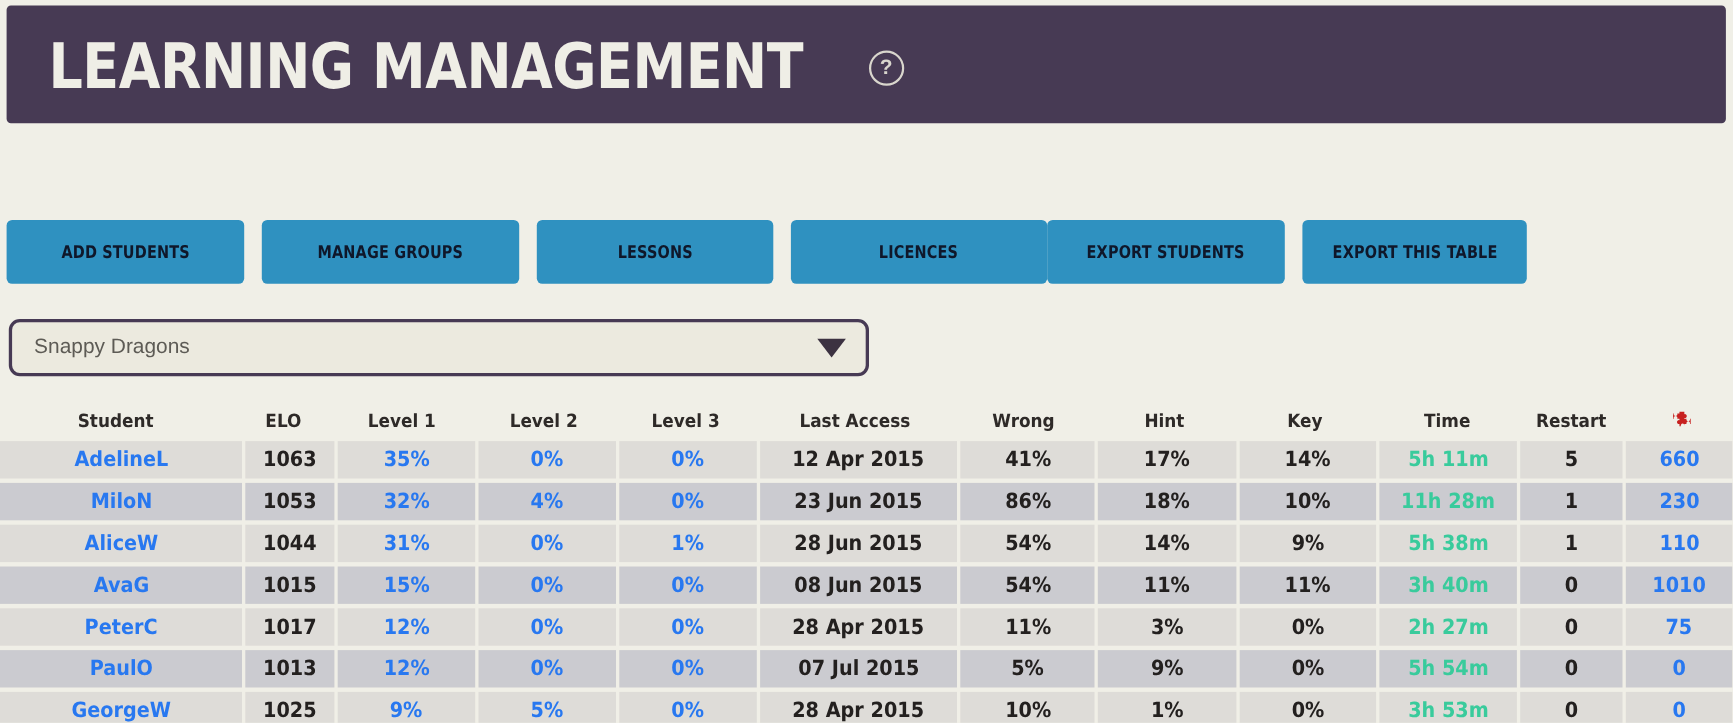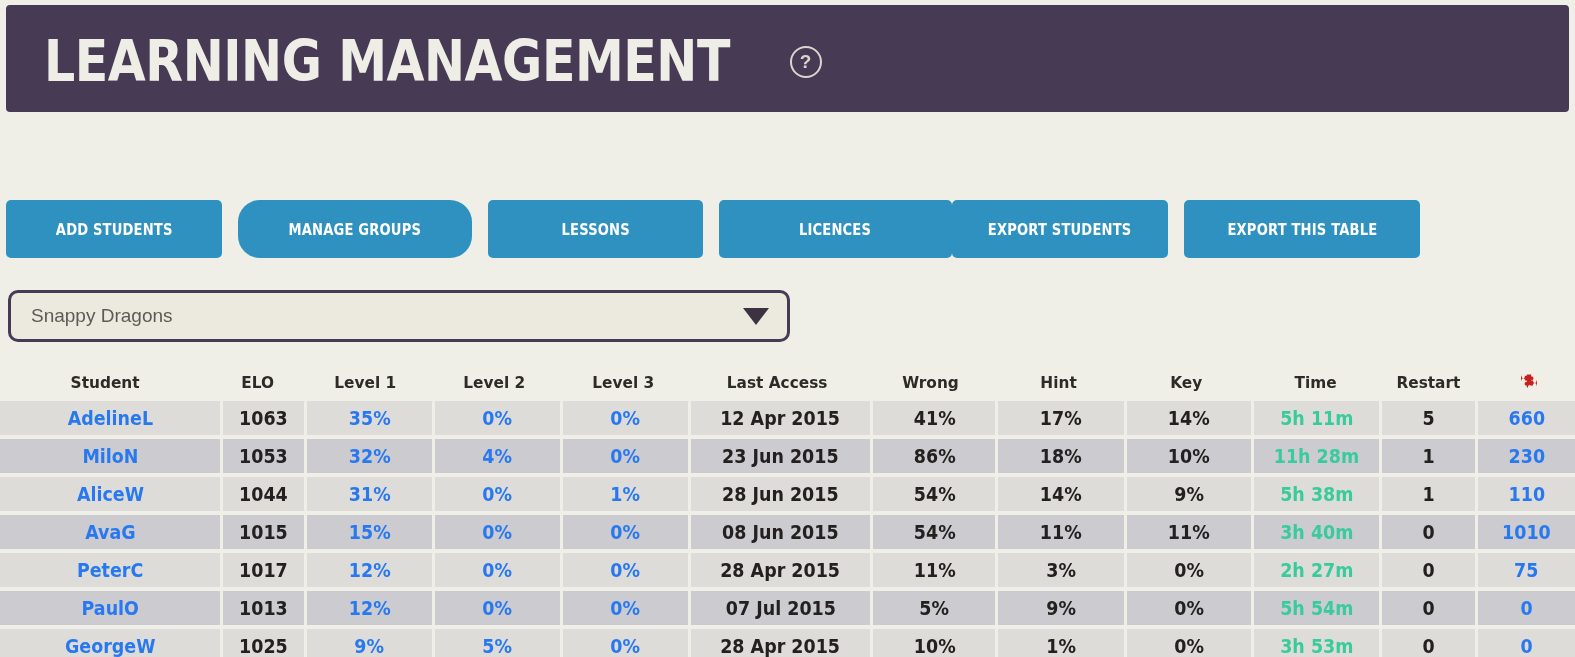--- a/index.html
+++ b/index.html
@@ -73,43 +73,43 @@
     left: 6px;
     top: 200px;
     width: 1563px;
     height: 58px;
     display: flex;
   }
   .btn {
     background: #2f91c0;
     border: none;
     border-radius: 5px;
-    color: #ffffff;
+    color: #0f172a;
     font-family: "DejaVu Sans", sans-serif;
     font-weight: bold;
     font-size: 16px;
     letter-spacing: 0.2px;
     cursor: pointer;
     height: 58px;
     display: flex;
     align-items: center;
     justify-content: center;
     padding: 0;
     white-space: nowrap;
   }
   .btn span {
     transform: scaleX(0.82);
     display: inline-block;
   }
   .btn.b1 { width: 216px; margin-right: 16px; }
-  .btn.b2 { width: 234px; margin-right: 16px; border-radius: 22px; }
+  .btn.b2 { width: 234px; margin-right: 16px; }
   .btn.b3 { width: 215px; margin-right: 16px; }
   .btn.b4 { width: 233px; }
   .btn.b5 { width: 216px; margin-right: 16px; }
-  .btn.b6 { width: 236px; }
+  .btn.b6 { width: 204px; }
 
   
   .group-select {
     position: absolute;
     left: 8px;
     top: 290px;
     width: 782px;
     height: 52px;
     background: #eceadf;
     border: 3px solid #473a54;

